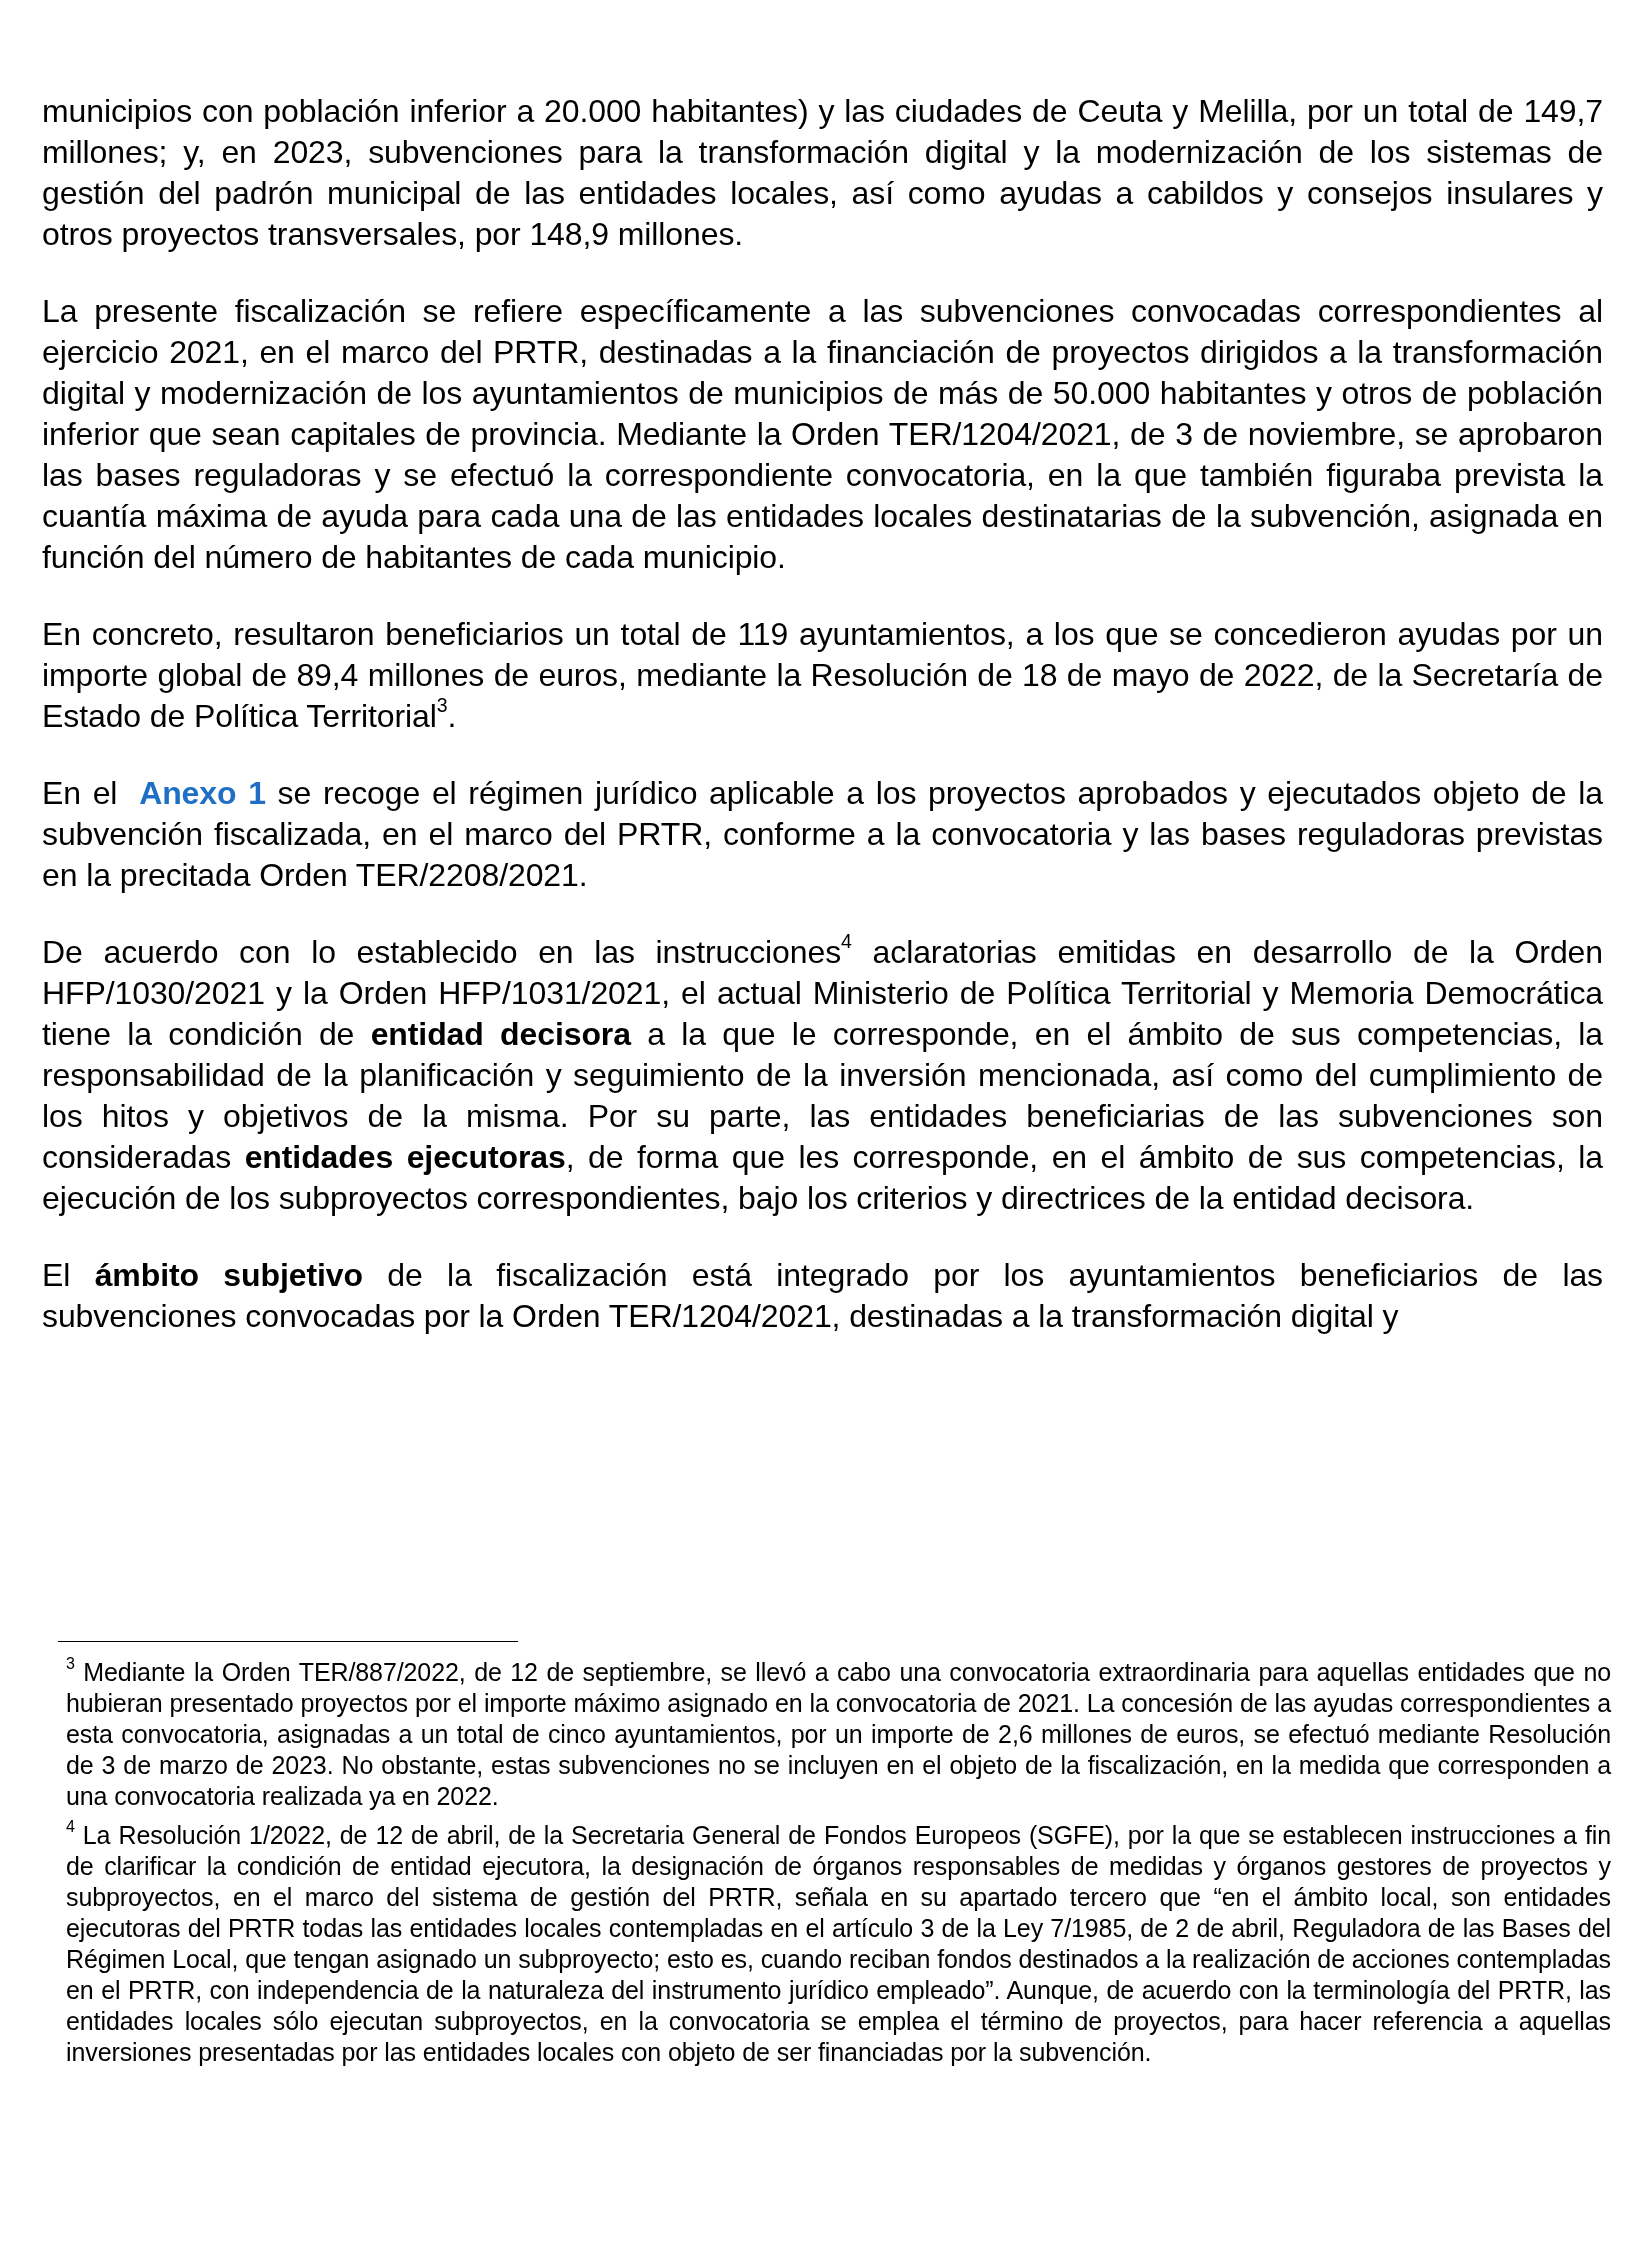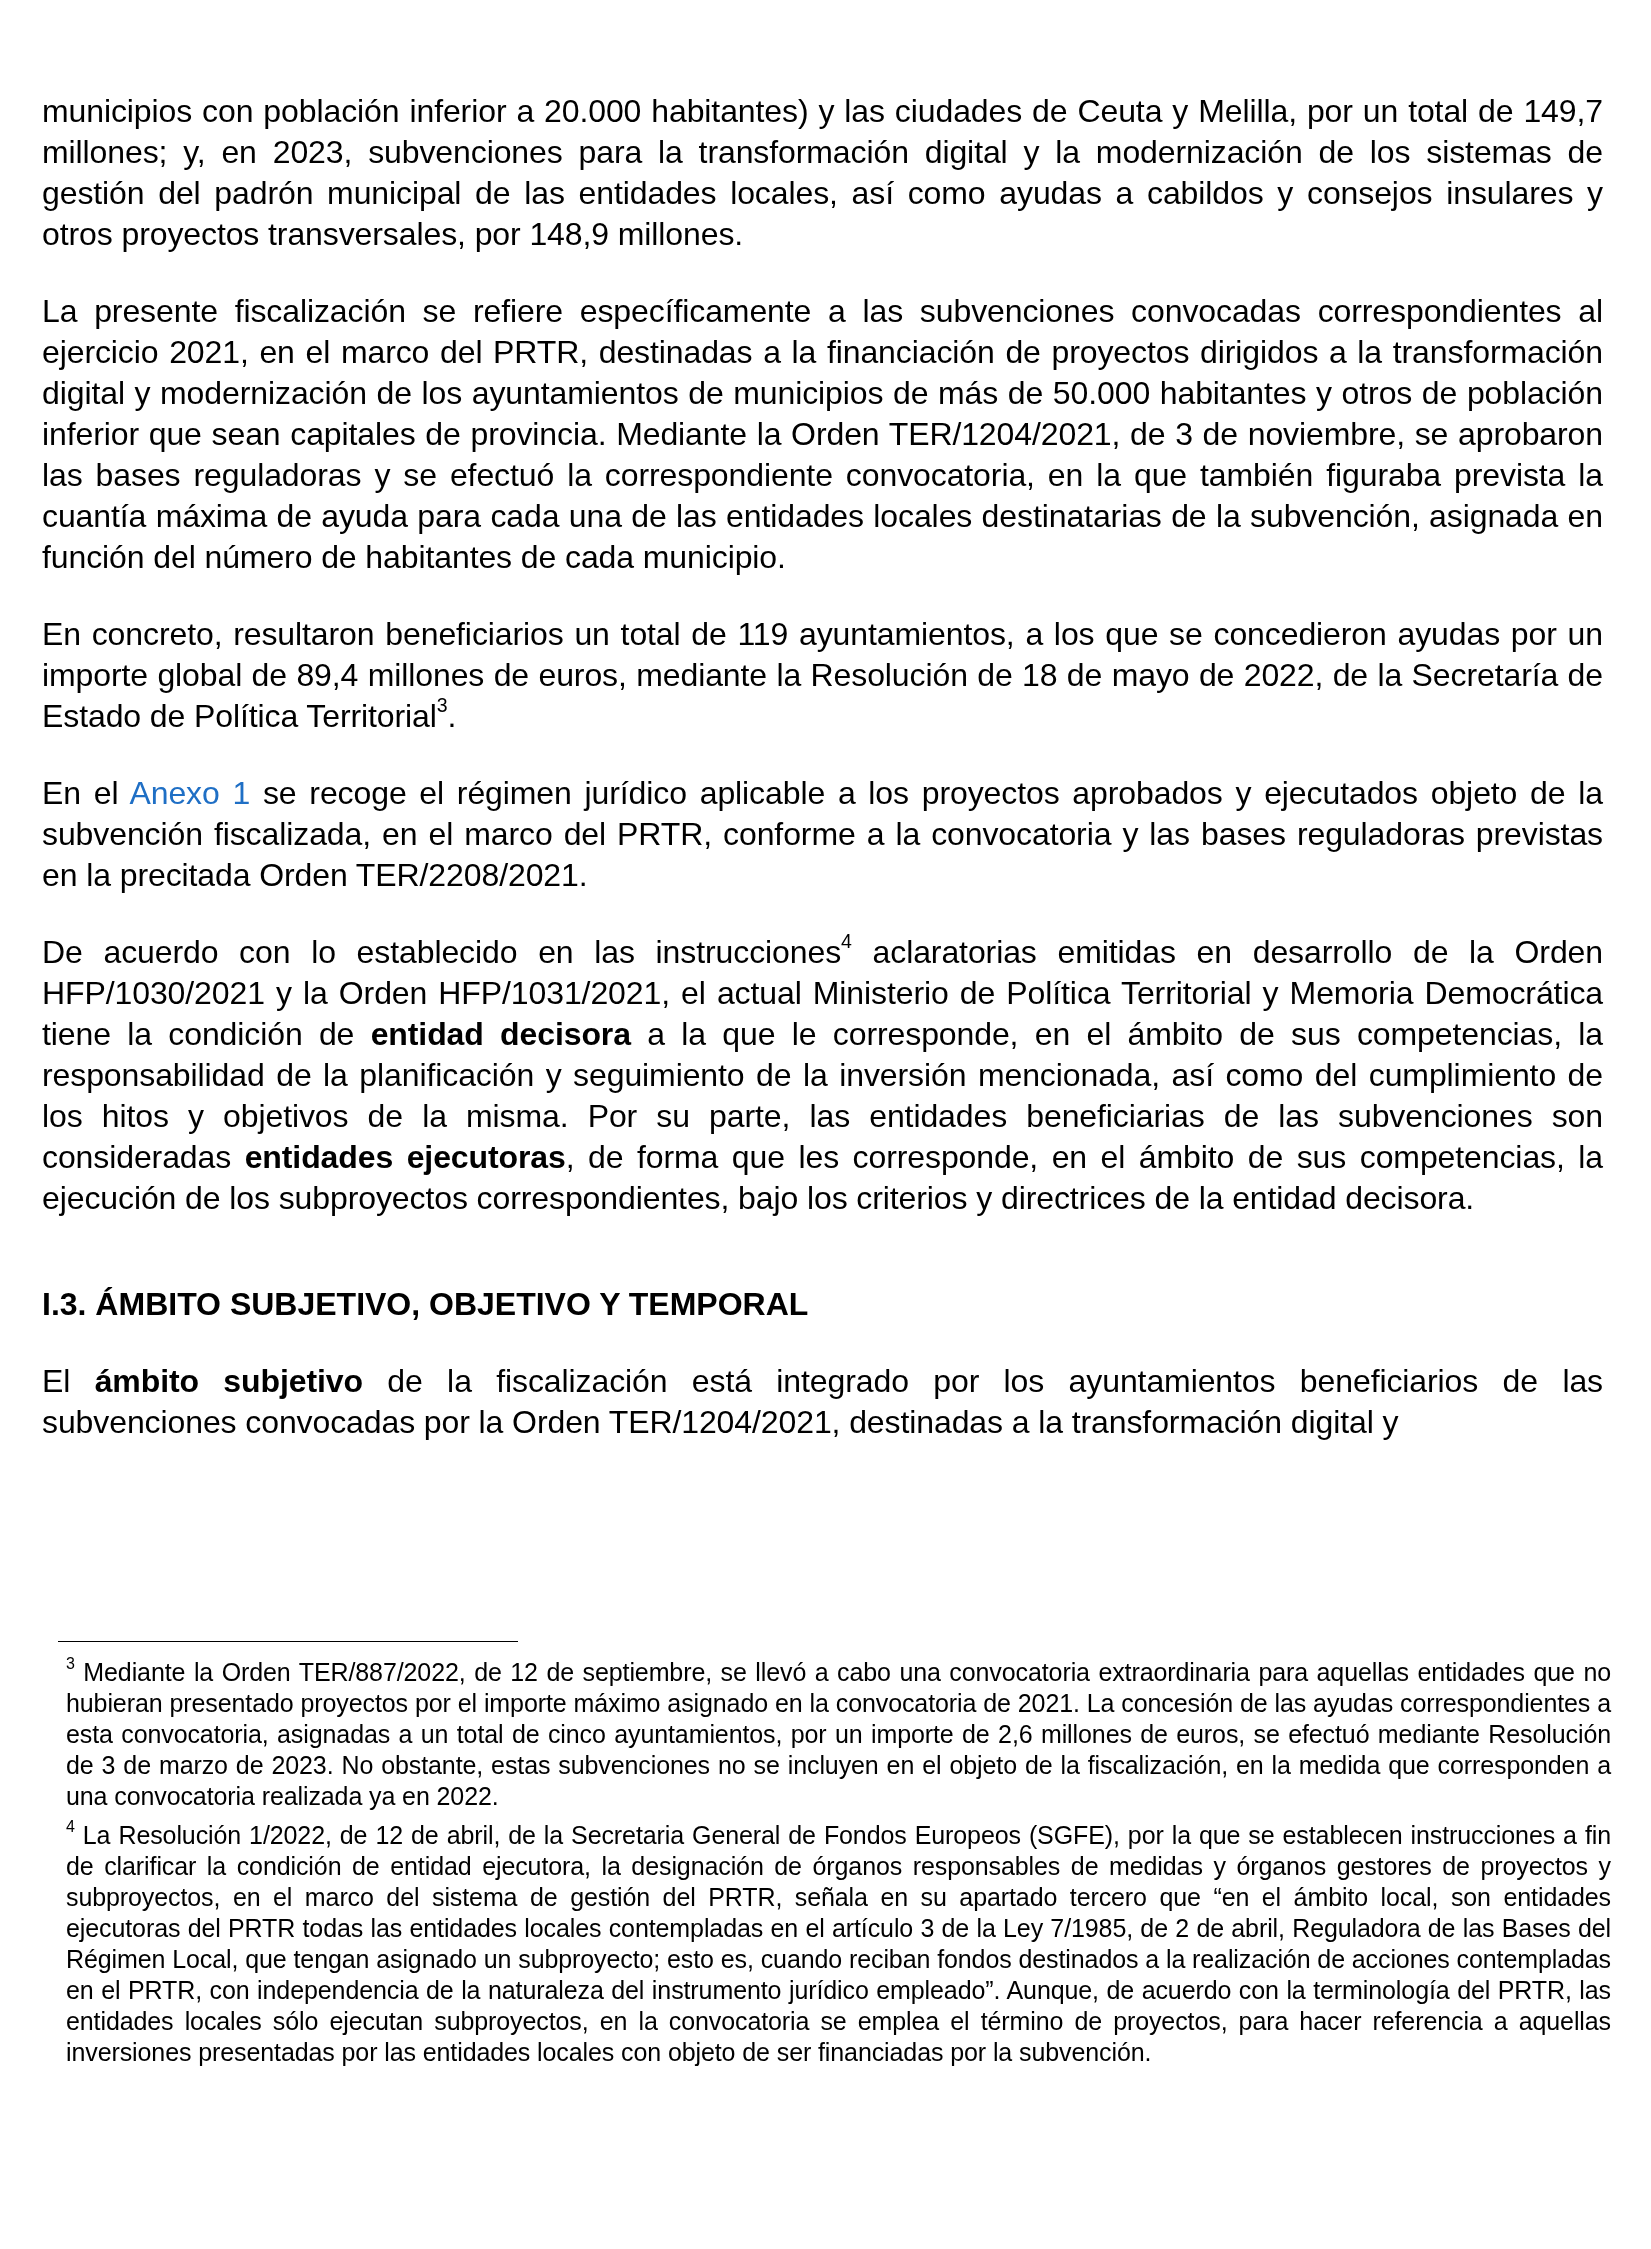--- a/index.html
+++ b/index.html
@@ -26,22 +26,23 @@
     line-height: 41px;
     text-align: justify;
     margin: 0 0 36px 0;
     letter-spacing: -0.1px;
   }
   .para b, .para strong {
     font-weight: bold;
   }
   .link {
     color: #1F6FC5;
-    font-weight: normal;
+    font-weight: bold;
     text-decoration: none;
+    margin-left: 10px;
   }
   sup {
     font-size: 19.5px;
     line-height: 0;
     position: relative;
     top: -3.2px;
     vertical-align: super;
   }
   .heading {
     font-size: 32px;
@@ -81,21 +82,20 @@
   <p class="para">municipios con población inferior a 20.000 habitantes) y las ciudades de Ceuta y Melilla, por un total de 149,7 millones; y, en 2023, subvenciones para la transformación digital y la modernización de los sistemas de gestión del padrón municipal de las entidades locales, así como ayudas a cabildos y consejos insulares y otros proyectos transversales, por 148,9 millones.</p>
 
   <p class="para">La presente fiscalización se refiere específicamente a las subvenciones convocadas correspondientes al ejercicio 2021, en el marco del PRTR, destinadas a la financiación de proyectos dirigidos a la transformación digital y modernización de los ayuntamientos de municipios de más de 50.000 habitantes y otros de población inferior que sean capitales de provincia. Mediante la Orden TER/1204/2021, de 3 de noviembre, se aprobaron las bases reguladoras y se efectuó la correspondiente convocatoria, en la que también figuraba prevista la cuantía máxima de ayuda para cada una de las entidades locales destinatarias de la subvención, asignada en función del número de habitantes de cada municipio.</p>
 
   <p class="para"><span>En concreto, resultaron beneficiarios un total de 119 ayuntamientos, a los que se concedieron ayudas por un importe global de 89,4 millones de euros, mediante la Resolución de 18 de mayo de 2022, de la Secretaría de Estado de Política Territorial</span><sup>3</sup><span>.</span></p>
 
   <p class="para"><span>En el </span><a class="link">Anexo 1</a><span> se recoge el régimen jurídico aplicable a los proyectos aprobados y ejecutados objeto de la subvención fiscalizada, en el marco del PRTR, conforme a la convocatoria y las bases reguladoras previstas en la precitada Orden TER/2208/2021.</span></p>
 
   <p class="para"><span>De acuerdo con lo establecido en las instrucciones</span><sup>4</sup><span> aclaratorias emitidas en desarrollo de la Orden HFP/1030/2021 y la Orden HFP/1031/2021, el actual Ministerio de Política Territorial y Memoria Democrática tiene la condición de </span><b>entidad decisora</b><span> a la que le corresponde, en el ámbito de sus competencias, la responsabilidad de la planificación y seguimiento de la inversión mencionada, así como del cumplimiento de los hitos y objetivos de la misma. Por su parte, las entidades beneficiarias de las subvenciones son consideradas </span><b>entidades ejecutoras</b><span>, de forma que les corresponde, en el ámbito de sus competencias, la ejecución de los subproyectos correspondientes, bajo los criterios y directrices de la entidad decisora.</span></p>
 
-  <h2 class="heading">I.3. ÁMBITO SUBJETIVO, OBJETIVO Y TEMPORAL</h2>
 
   <p class="para"><span>El </span><b>ámbito subjetivo</b><span> de la fiscalización está integrado por los ayuntamientos beneficiarios de las subvenciones convocadas por la Orden TER/1204/2021, destinadas a la transformación digital y</span></p>
 
 </div>
 
 <div class="footnotes">
   <div class="fn-rule"></div>
 
   <p class="fn"><sup>3</sup><span> Mediante la Orden TER/887/2022, de 12 de septiembre, se llevó a cabo una convocatoria extraordinaria para aquellas entidades que no hubieran presentado proyectos por el importe máximo asignado en la convocatoria de 2021. La concesión de las ayudas correspondientes a esta convocatoria, asignadas a un total de cinco ayuntamientos, por un importe de 2,6 millones de euros, se efectuó mediante Resolución de 3 de marzo de 2023. No obstante, estas subvenciones no se incluyen en el objeto de la fiscalización, en la medida que corresponden a una convocatoria realizada ya en 2022.</span></p>
 

